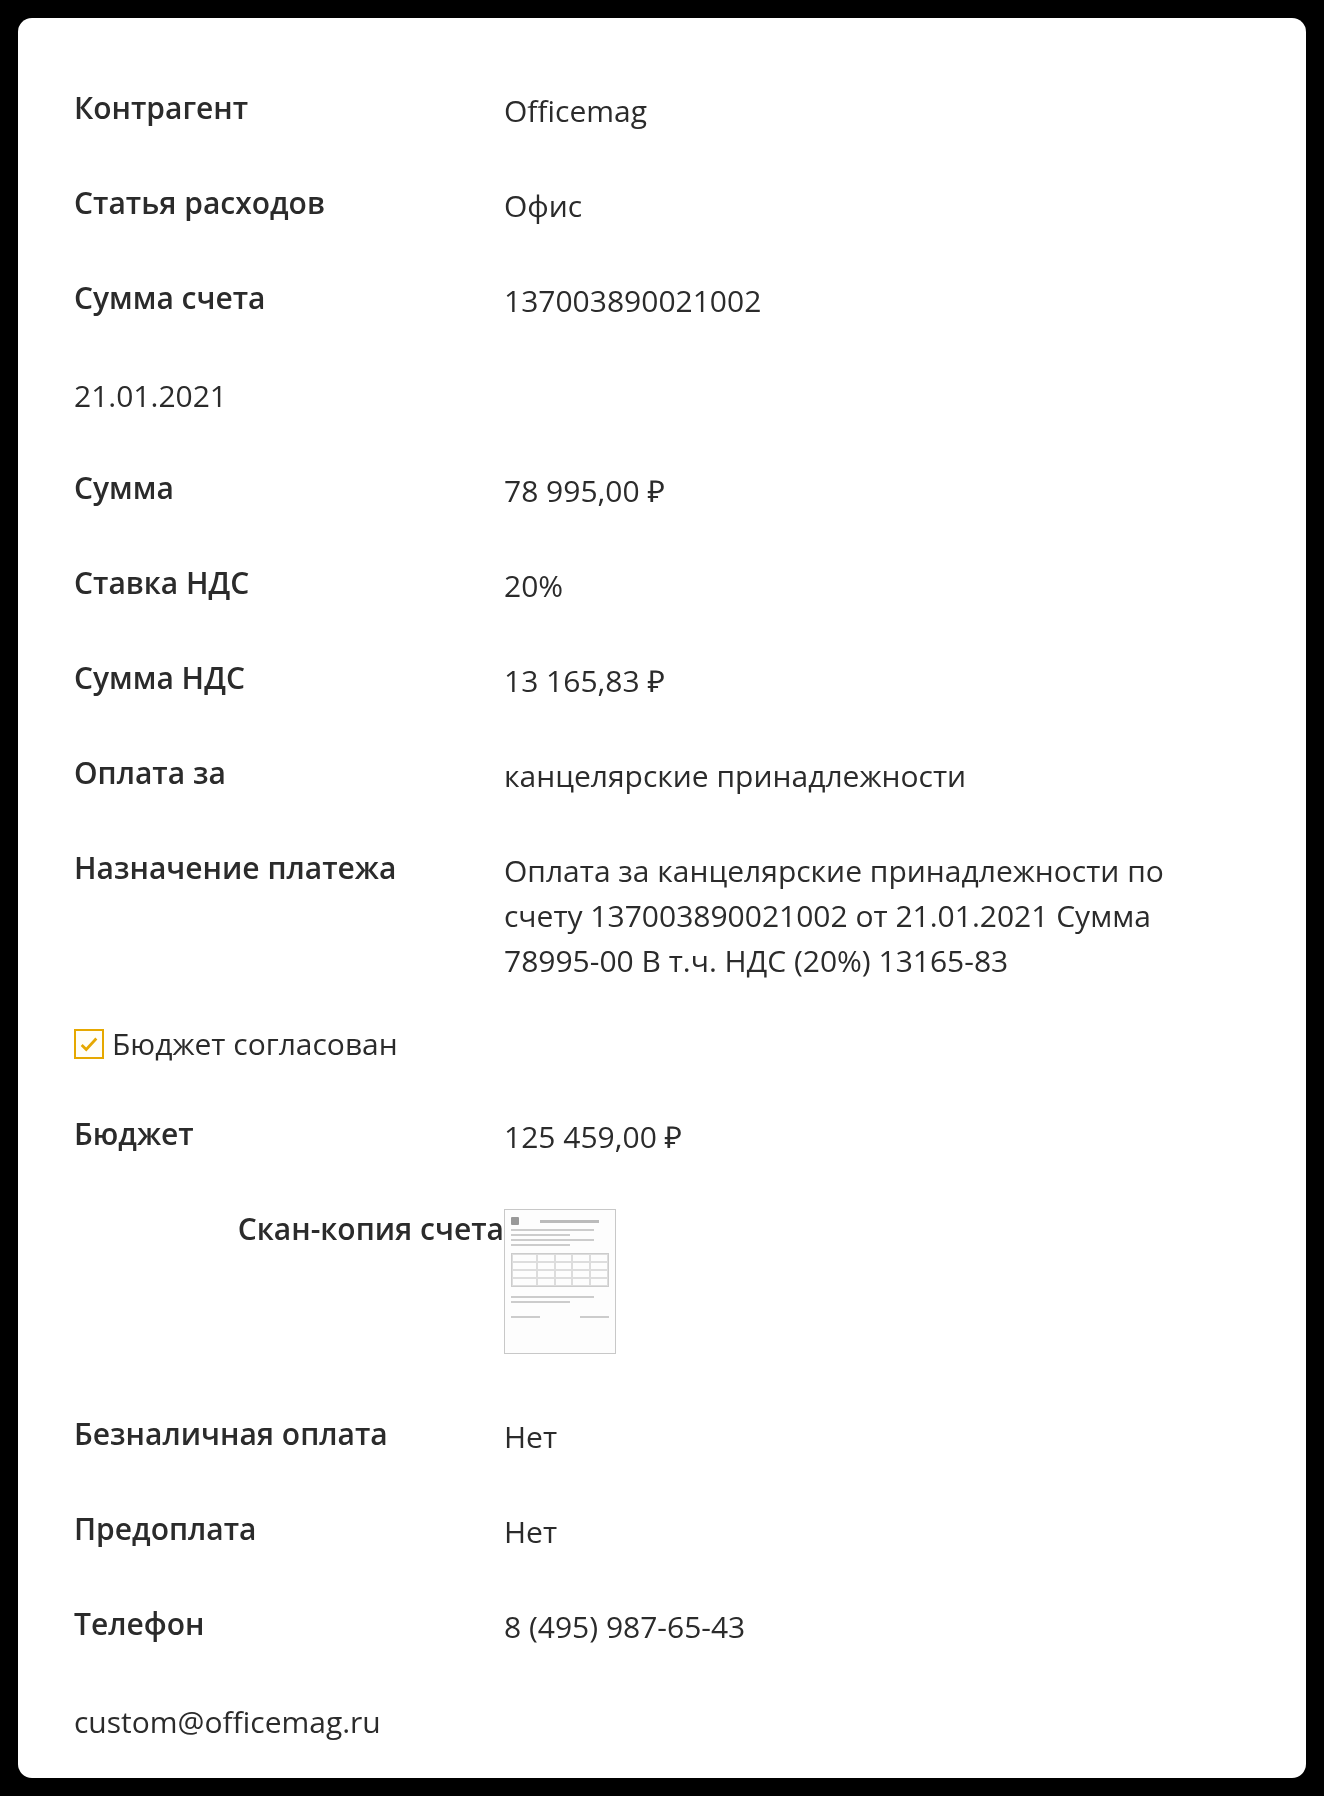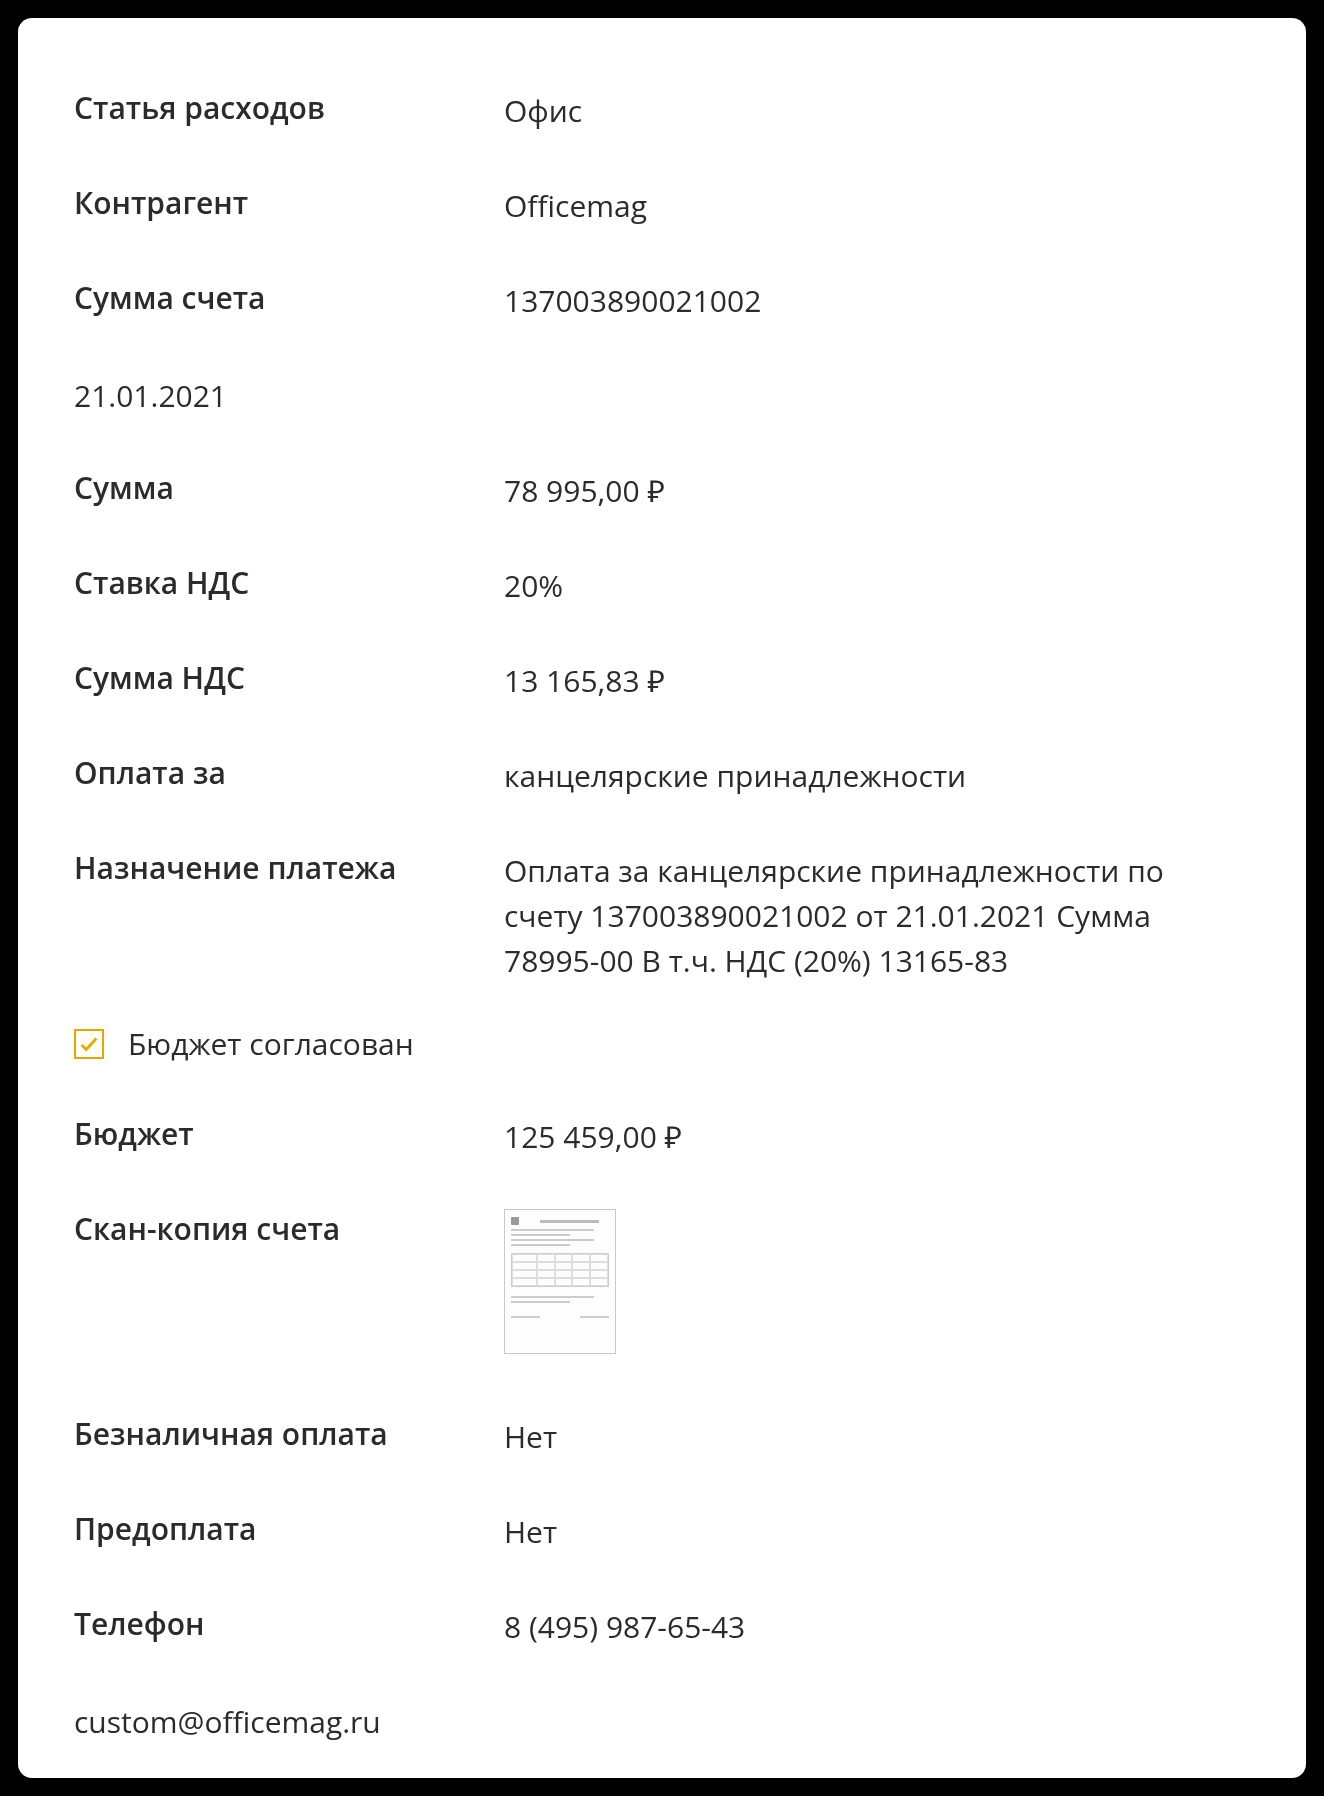--- a/index.html
+++ b/index.html
@@ -34,21 +34,21 @@
     font-weight: 400;
     font-size: 30px;
     color: #2b2b2b;
     line-height: 1.5;
     flex: 1;
   }
   .checkbox-row {
     display: flex;
     align-items: center;
     margin-bottom: 50px;
-    gap: 24px;
+    gap: 8px;
   }
   .checkbox {
     width: 30px;
     height: 30px;
     border: 2px solid #e6a800;
     background: #fffef8;
     display: flex;
     align-items: center;
     justify-content: center;
     cursor: pointer;
@@ -108,27 +108,27 @@
   .scan-thumb .sig span{
     width:30%; height:2px; background:#ccc; align-self:flex-end;
   }
 </style>
 </head>
 <body>
 
 <div class="card">
 
   <div class="row">
+    <div class="label">Контрагент</div>
+    <div class="value">Officemag</div>
+  </div>
+
+  <div class="row">
     <div class="label">Статья расходов</div>
     <div class="value">Офис</div>
-  </div>
-
-  <div class="row">
-    <div class="label">Контрагент</div>
-    <div class="value">Officemag</div>
   </div>
 
   <div class="row">
     <div class="label">Сумма счета</div>
     <div class="value">137003890021002</div>
   </div>
 
   <div class="row">
     <div class="value">21.01.2021</div>
   </div>
@@ -165,21 +165,21 @@
         </svg>
     </div>
     <div class="checkbox-label">Бюджет согласован</div>
   </div>
 
   <div class="row">
     <div class="label">Бюджет</div>
     <div class="value">125 459,00 ₽</div>
   </div>
 
-  <div class="row" style="margin-bottom:60px;">
+  <div class="row" style="margin-bottom:60px;text-align:right;">
     <div class="label">Скан-копия счета</div>
     <div class="value">
       <div class="scan-thumb">
         <div class="hdr">
             <div class="logo"></div>
             <div class="ttl"></div>
           </div>
         <div class="ln med"></div>
         <div class="ln short"></div>
         <div class="ln med"></div>

